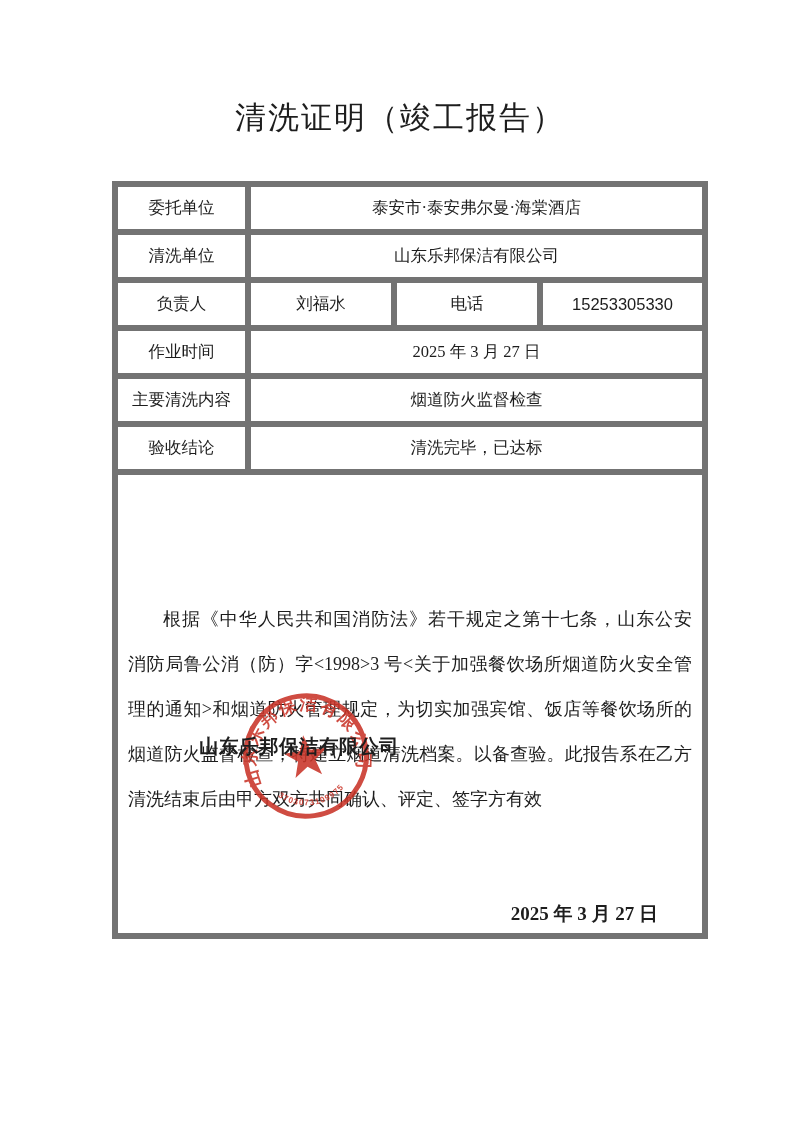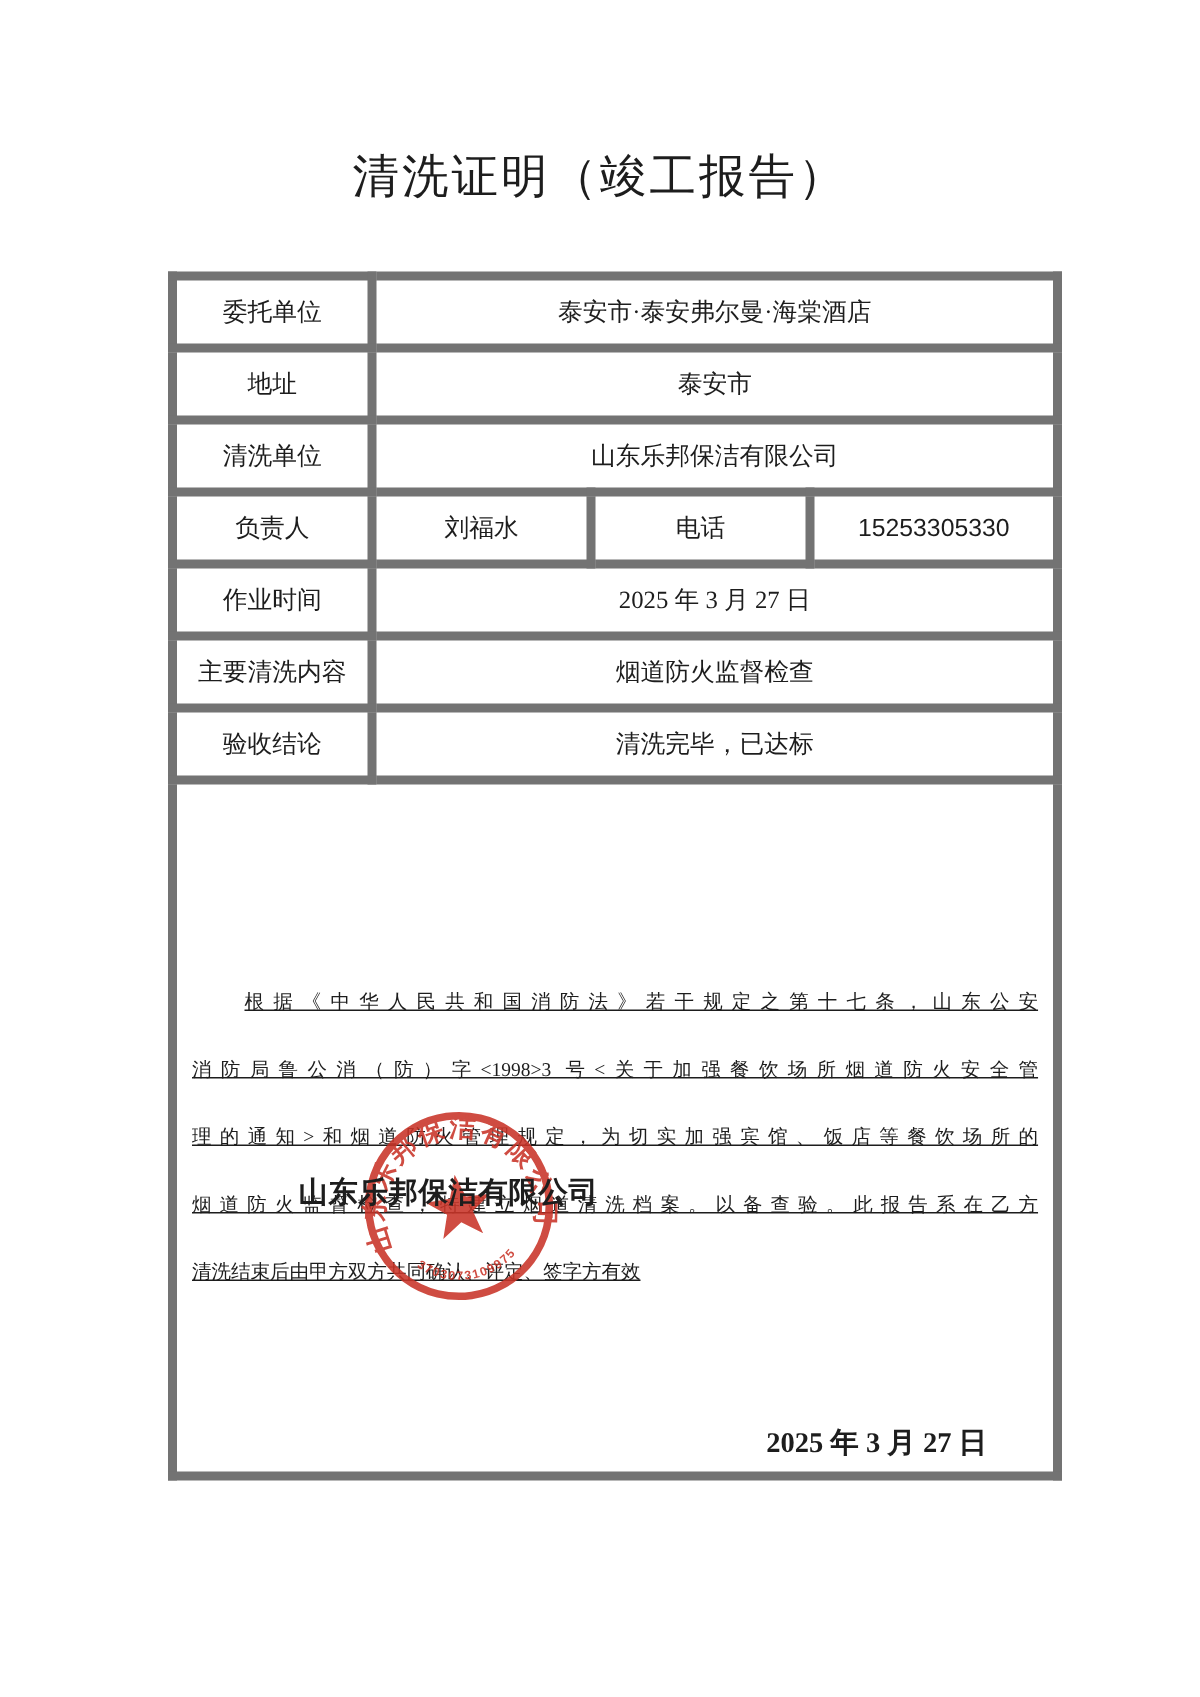--- a/index.html
+++ b/index.html
@@ -45,23 +45,22 @@
   td.r { height: 42px; }
   td.num-cell { font-family: "Liberation Sans", "DejaVu Sans", sans-serif; font-size: 16px; margin-top: 26px; }
   td.statement-cell {
     height: 458px;
     position: relative;
     vertical-align: top;
     text-align: left;
   }
   .statement {
     padding: 11px 10px 0 10px;
-    font-size: 13px;
+    font-size: 18px;
     line-height: 45px;
-    text-decoration: underline;
   }
   .sline {
     text-align: justify;
     text-align-last: justify;
     text-justify: inter-character;
     white-space: nowrap;
   }
   .sline.first { text-indent: 35px; }
   .sline.last { text-align-last: left; }
   .stamp {
@@ -117,24 +116,20 @@
         <col style="width:146px">
         <col style="width:146px">
         <col style="width:165px">
     </colgroup>
     <tbody>
       <tr>
         <td class="r">委托单位</td>
         <td class="r" colspan="3">泰安市·泰安弗尔曼·海棠酒店</td>
       </tr>
       <tr>
-        <td class="r">地址</td>
-        <td class="r" colspan="3">泰安市</td>
-      </tr>
-      <tr>
         <td class="r">清洗单位</td>
         <td class="r" colspan="3">山东乐邦保洁有限公司</td>
       </tr>
       <tr>
         <td class="r">负责人</td>
         <td class="r">刘福水</td>
         <td class="r">电话</td>
         <td class="r num-cell">15253305330</td>
       </tr>
       <tr>

